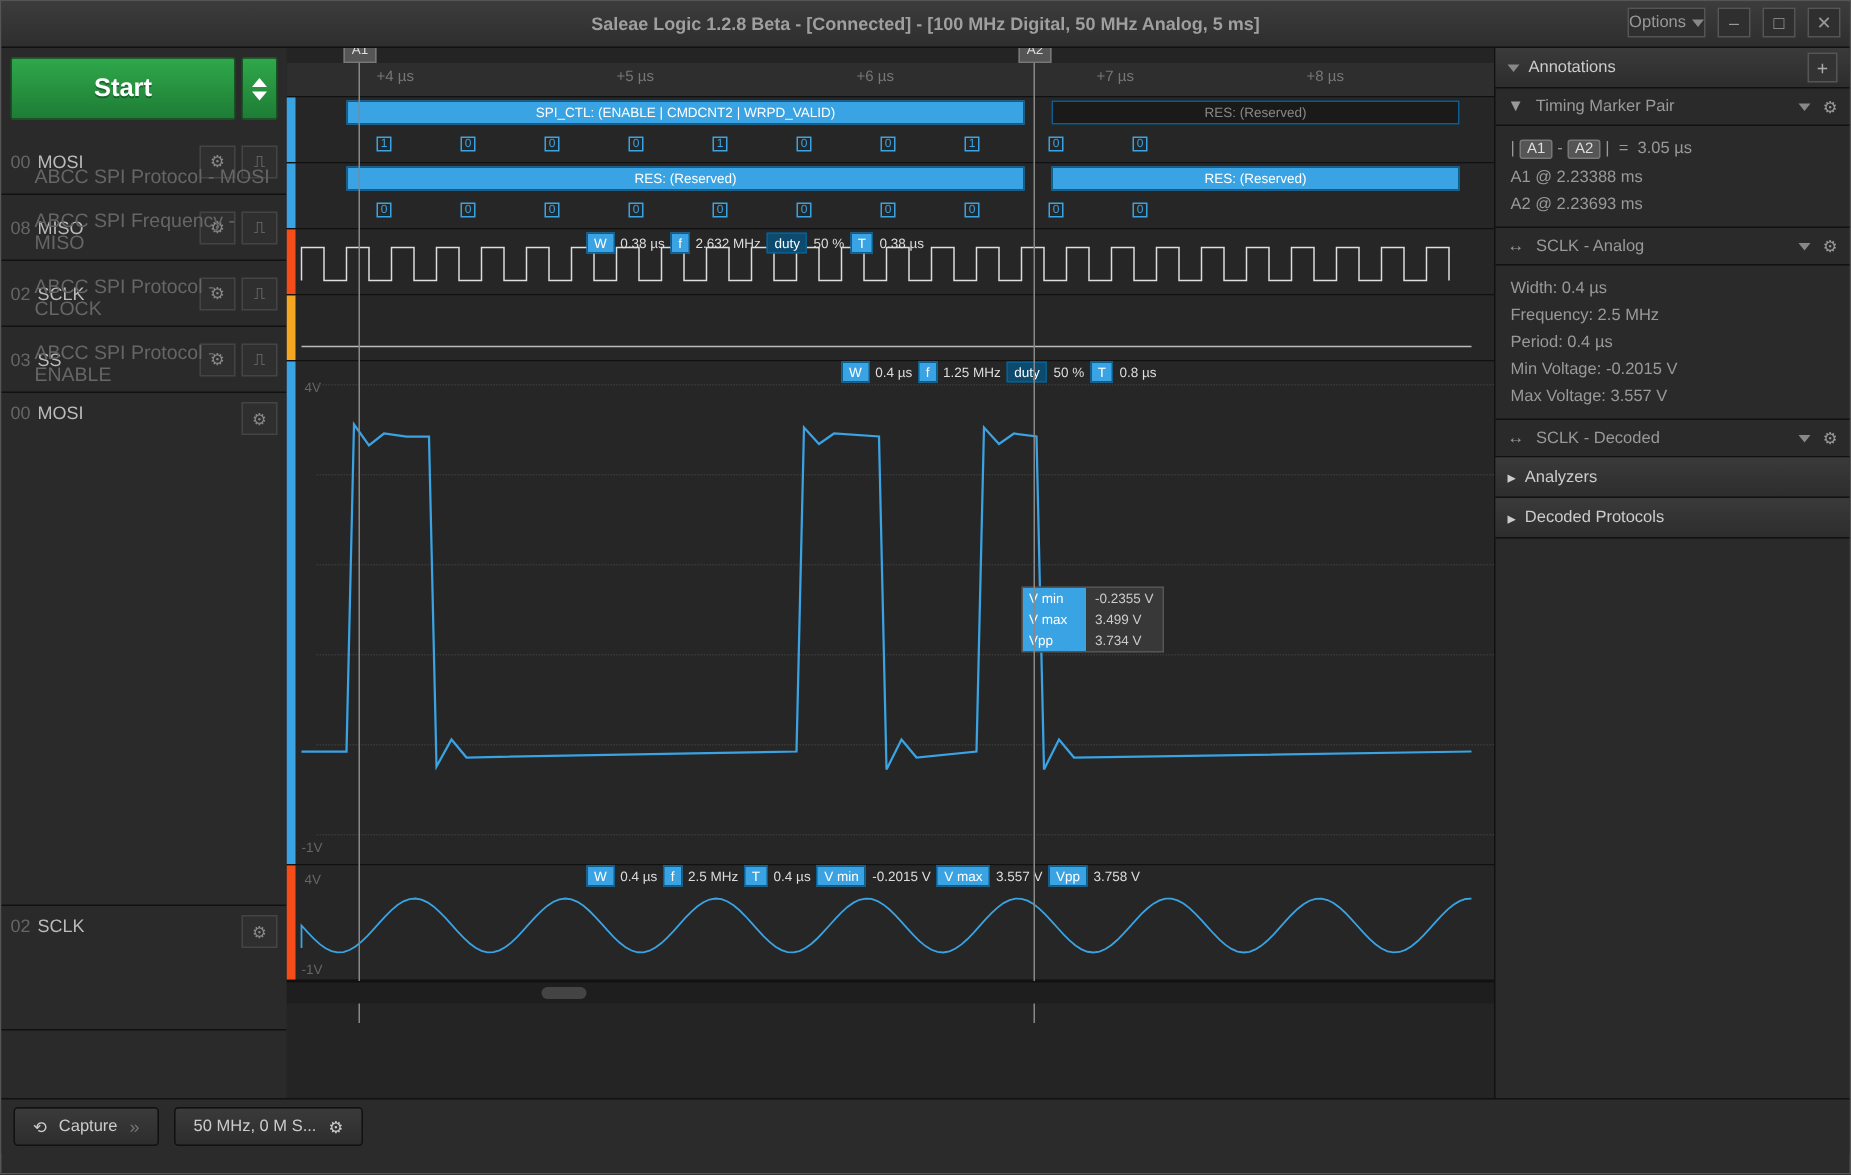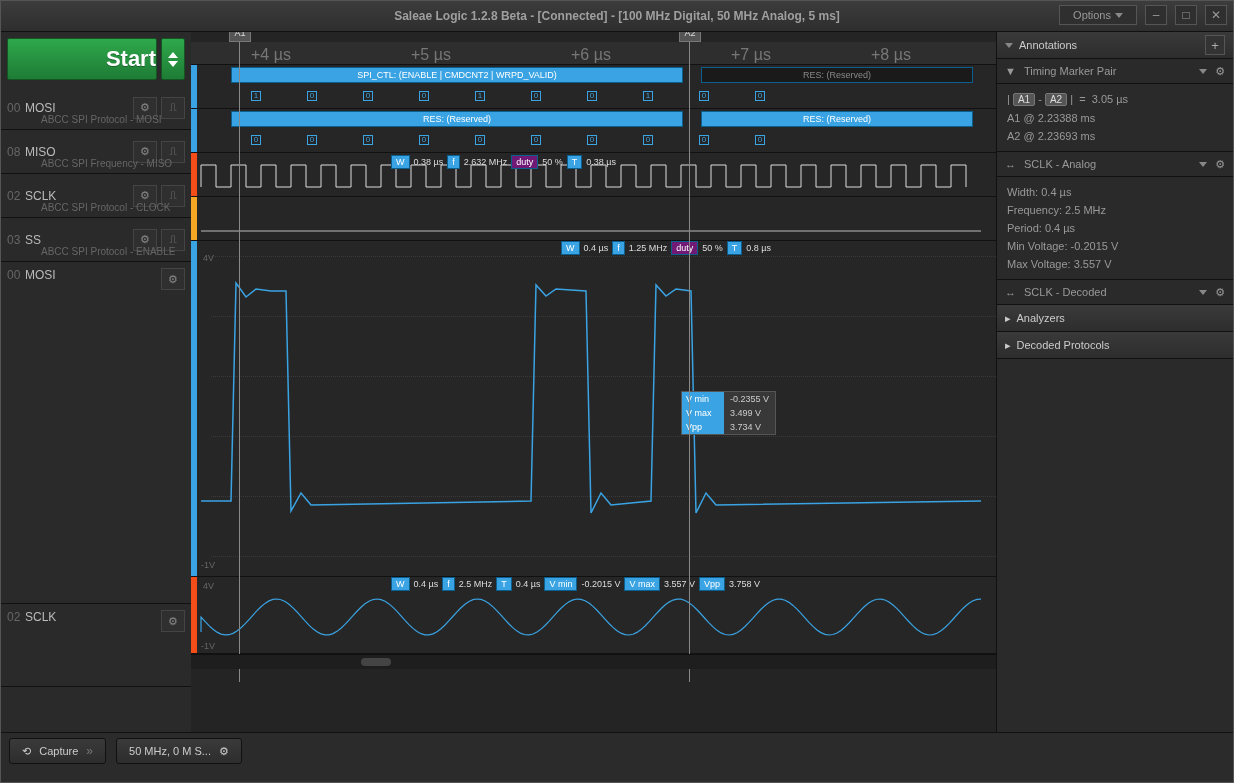--- a/index.html
+++ b/index.html
@@ -2,57 +2,57 @@
 <html><head>
 <meta charset="utf-8">
 <style>
 html,body{margin:0;padding:0;background:#2b2b2b;font-family:Arial,Helvetica,sans-serif;font-size:11px;color:#ccc;overflow:hidden}
 #app{width:1234px;height:783px;position:relative;background:#2b2b2b;box-sizing:border-box;border:1px solid #555}
 
 #titlebar{height:30px;background:linear-gradient(#3c3c3c,#2e2e2e);display:flex;align-items:center;justify-content:center;position:relative;border-bottom:1px solid #111}
 #titlebar .title{color:#9f9f9f;font-size:12px;font-weight:bold}
 #titlebar .right{position:absolute;right:6px;top:4px;display:flex;gap:8px;align-items:center}
 .winbtn{width:20px;height:18px;background:#2f2f2f;border:1px solid #555;display:flex;align-items:center;justify-content:center;color:#999;font-size:12px;cursor:pointer}
-.optbtn{height:18px;padding:0 13px;background:#2f2f2f;border:1px solid #555;display:flex;align-items:center;gap:4px;color:#999;font-size:11px;cursor:pointer}
+.optbtn{height:18px;padding:0 0;background:#2f2f2f;border:1px solid #555;display:flex;align-items:center;gap:4px;color:#999;font-size:11px;cursor:pointer}
 .tri-down{width:0;height:0;border-left:4px solid transparent;border-right:4px solid transparent;border-top:5px solid #888}
 
 #main{display:flex;height:700px}
 #left{width:190px;background:#2a2a2a}
 #center{flex:1;background:#242424;position:relative;overflow:hidden}
 #right{width:236px;background:#2a2a2a;border-left:1px solid #111;display:flex;flex-direction:column}
 
 #startrow{display:flex;height:42px;margin:6px}
-#startbtn{flex:1;background:linear-gradient(#2fa84b,#1e7c35);color:#fff;font-size:22px;font-weight:bold;display:flex;align-items:center;justify-content:flex-end;border:1px solid #145522;border-radius:2px;cursor:pointer;text-shadow:0 1px 0 rgba(0,0,0,0.3)}
+#startbtn{flex:1;background:linear-gradient(#2fa84b,#1e7c35);color:#fff;font-size:17px;font-weight:bold;display:flex;align-items:center;justify-content:center;border:1px solid #145522;border-radius:2px;cursor:pointer;text-shadow:0 1px 0 rgba(0,0,0,0.3)}
 #startside{width:22px;margin-left:4px;background:linear-gradient(#2fa84b,#1e7c35);border:1px solid #145522;border-radius:2px;display:flex;flex-direction:column;align-items:center;justify-content:center;gap:3px;cursor:pointer}
 .tri-up-sm{width:0;height:0;border-left:5px solid transparent;border-right:5px solid transparent;border-bottom:6px solid #fff}
 .tri-down-sm{width:0;height:0;border-left:5px solid transparent;border-right:5px solid transparent;border-top:6px solid #fff}
 
 .chrow{height:43px;border-bottom:1px solid #111;display:flex;align-items:center;padding:0 6px;position:relative}
 .chrow.big{height:335px;align-items:flex-start;padding-top:6px}
 .chrow.med{height:76px;align-items:flex-start;padding-top:6px}
 .chnum{width:18px;color:#666;font-size:12px}
 .chname{flex:1;color:#bbb;font-size:12px}
-.chsub{color:#666;font-size:10px;position:absolute;left:40px;bottom:4px}
+.chsub{color:#666;font-size:13px;position:absolute;left:22px;bottom:4px}
 .chbtns{display:flex;gap:4px}
 .sqbtn{width:22px;height:20px;background:#2f2f2f;border:1px solid #444;display:flex;align-items:center;justify-content:center;color:#888;cursor:pointer;font-size:11px}
 
-.timeruler{height:22px;background:#2e2e2e;border-bottom:1px solid #111;position:relative;color:#777;font-size:16px}
+.timeruler{height:22px;background:#2e2e2e;border-bottom:1px solid #111;position:relative;color:#777;font-size:10px}
 .timeruler span{position:absolute;top:4px}
 .chstrip{height:43px;border-bottom:1px solid #111;position:relative;background:#262626}
 .chstrip.anal{height:335px}
 .chstrip.anal2{height:76px}
 .colbar{position:absolute;left:0;top:0;bottom:0;width:6px}
 .decode-bar{position:absolute;height:14px;background:#3aa3e3;border:1px solid #0b5f8f;font-size:9px;color:#fff;display:flex;align-items:center;justify-content:center;overflow:hidden;white-space:nowrap}
 .bit{position:absolute;width:8px;height:8px;border:1px solid #3aa3e3;top:26px;font-size:8px;color:#3aa3e3;text-align:center;line-height:8px}
 .marker{position:absolute;top:0;bottom:0;width:1px;background:#888}
 .markerlabel{position:absolute;top:-18px;left:-10px;width:20px;height:16px;background:#555;border:1px solid #777;color:#ddd;font-size:9px;text-align:center;line-height:16px}
 
 .mrow{position:absolute;display:flex;gap:4px;align-items:center;font-size:9px;color:#ddd}
 .badge{background:#3aa3e3;color:#fff;padding:1px 4px;font-size:9px;border:1px solid #0b5f8f}
-.badge.dim{background:#701a75}
+.badge.dim{background:#0c4a6e}
 
 .vbox{position:absolute;background:#383838;border:1px solid #555;font-size:9px}
 .vbox div{display:flex}
 .vbox .lab{background:#3aa3e3;color:#fff;padding:2px 4px;width:34px}
 .vbox .val{padding:2px 6px;color:#ccc}
 
 #right .panelhdr{height:26px;background:linear-gradient(#3a3a3a,#2d2d2d);border-bottom:1px solid #111;display:flex;align-items:center;padding:0 8px;color:#ccc;font-size:11px;gap:6px}
 #right .panelhdr .spacer{flex:1}
 .plusbtn{width:18px;height:18px;background:#333;border:1px solid #555;color:#aaa;display:flex;align-items:center;justify-content:center;cursor:pointer;font-size:13px}
 .sect{padding:6px 10px;border-bottom:1px solid #111}

